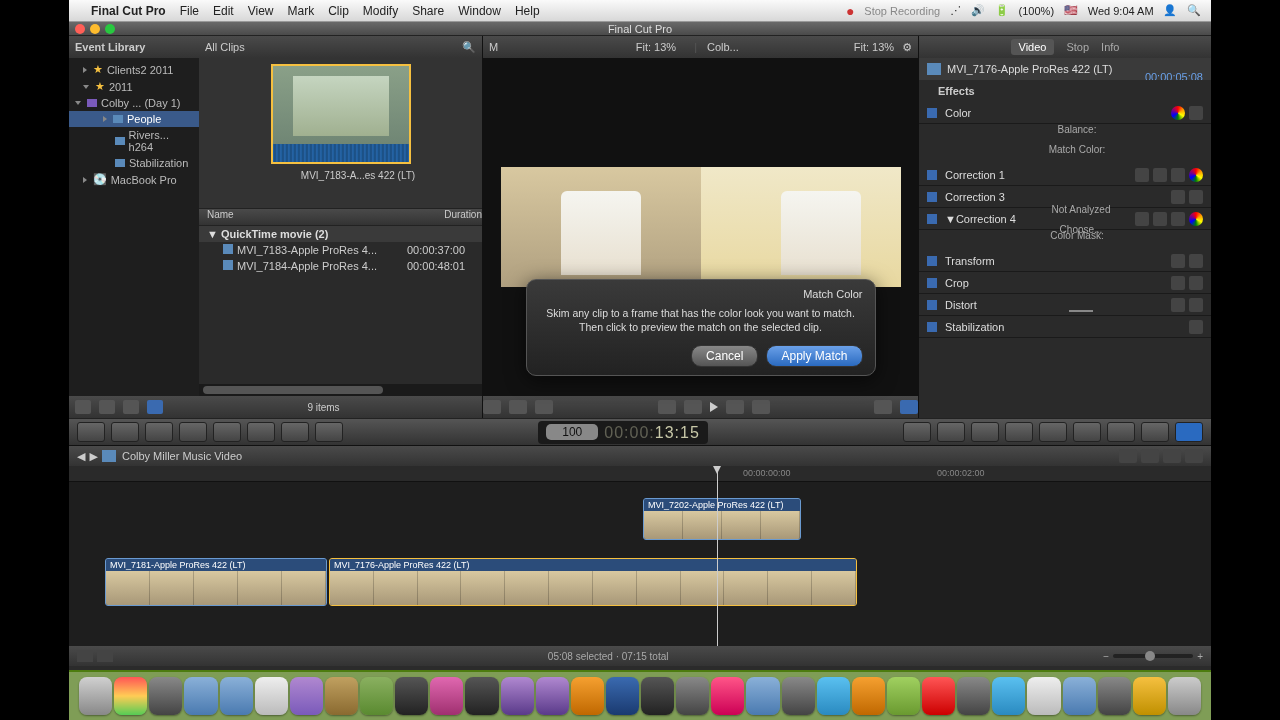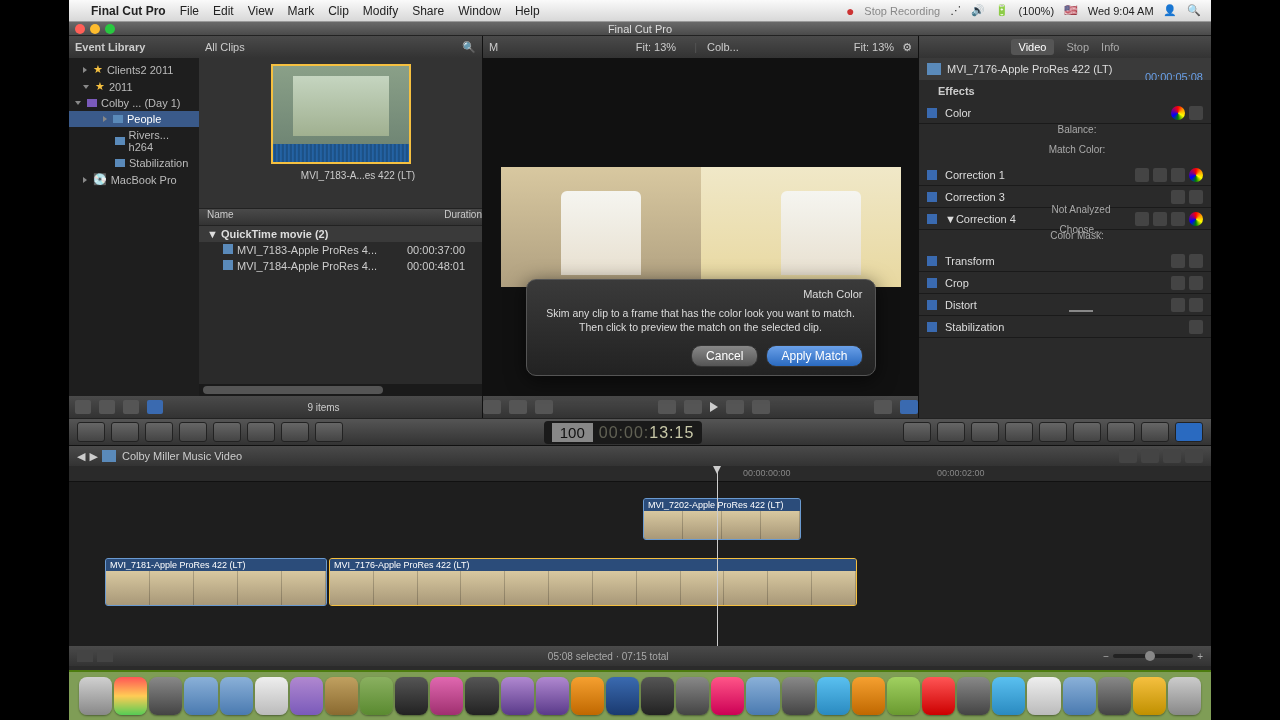--- a/index.html
+++ b/index.html
@@ -74,21 +74,21 @@
 .i-sec .hdr { height:22px; display:flex; align-items:center; font-size:11px; color:#ddd; padding:0 8px; border-bottom:1px solid #1a1a1a; }
 .i-sec .hdr .sq { width:10px; height:10px; background:#3a6ab0; margin-right:8px; }
 .i-sec .hdr .tools { margin-left:auto; display:flex; gap:4px; }
 .i-sec .hdr .tools .t { width:14px; height:14px; background:#444; border-radius:2px; }
 .i-sec .row { height:20px; display:flex; align-items:center; font-size:10px; color:#aaa; padding:0 8px 0 40px;flex-direction:column; }
 .i-sec .row .lbl { flex:0 0 80px; text-align:right; padding-right:8px; }
 .i-sec .fx { height:22px; display:flex; align-items:center; font-size:11px; color:#ccc; font-weight:bold; padding:0 19px; }
 .toolbar { height:28px; background:linear-gradient(#555,#333); display:flex; align-items:center; padding:0 8px; gap:6px; border-top:1px solid #222; border-bottom:1px solid #111; }
 .toolbar .tool { width:28px; height:20px; background:linear-gradient(#666,#444); border-radius:3px; border:1px solid #222; }
 .toolbar .tc { margin:0 auto; display:flex; align-items:center; gap:6px; background:#1a1a1a; padding:2px 8px; border-radius:4px; }
-.toolbar .tc .badge { background:#888; color:#111; font-size:15px; padding:1px 8px; border-radius:0; }
+.toolbar .tc .badge { background:#888; color:#111; font-size:12px; padding:1px 16px; border-radius:5px; }
 .toolbar .tc .time { color:#c8c8a8; font-family:monospace; font-size:16px; letter-spacing:1px; }
 .tl-hd { height:20px; background:linear-gradient(#4a4a4a,#333); display:flex; align-items:center; font-size:11px; color:#ccc; padding:0 8px; }
 .tl-hd .ico { width:14px; height:12px; background:#5a8aba; margin-right:6px; }
 .tl-hd .tools { margin-left:auto; display:flex; gap:4px; }
 .tl-hd .tools .t { width:18px; height:14px; background:#444; border-radius:2px; }
 .timeline { height:180px; background:#1e1e1e; position:relative; }
 .ruler { height:16px; background:#2a2a2a; border-bottom:1px solid #111; position:relative; font-size:9px; color:#888; }
 .ruler .mark { position:absolute; top:2px; }
 .playhead { position:absolute; top:0; bottom:0; width:1px; background:#ccc; left:648px; }
 .playhead::before { content:''; position:absolute; top:0; left:-4px; width:0; height:0; border-top:8px solid #ccc; border-left:4px solid transparent; border-right:4px solid transparent; }

